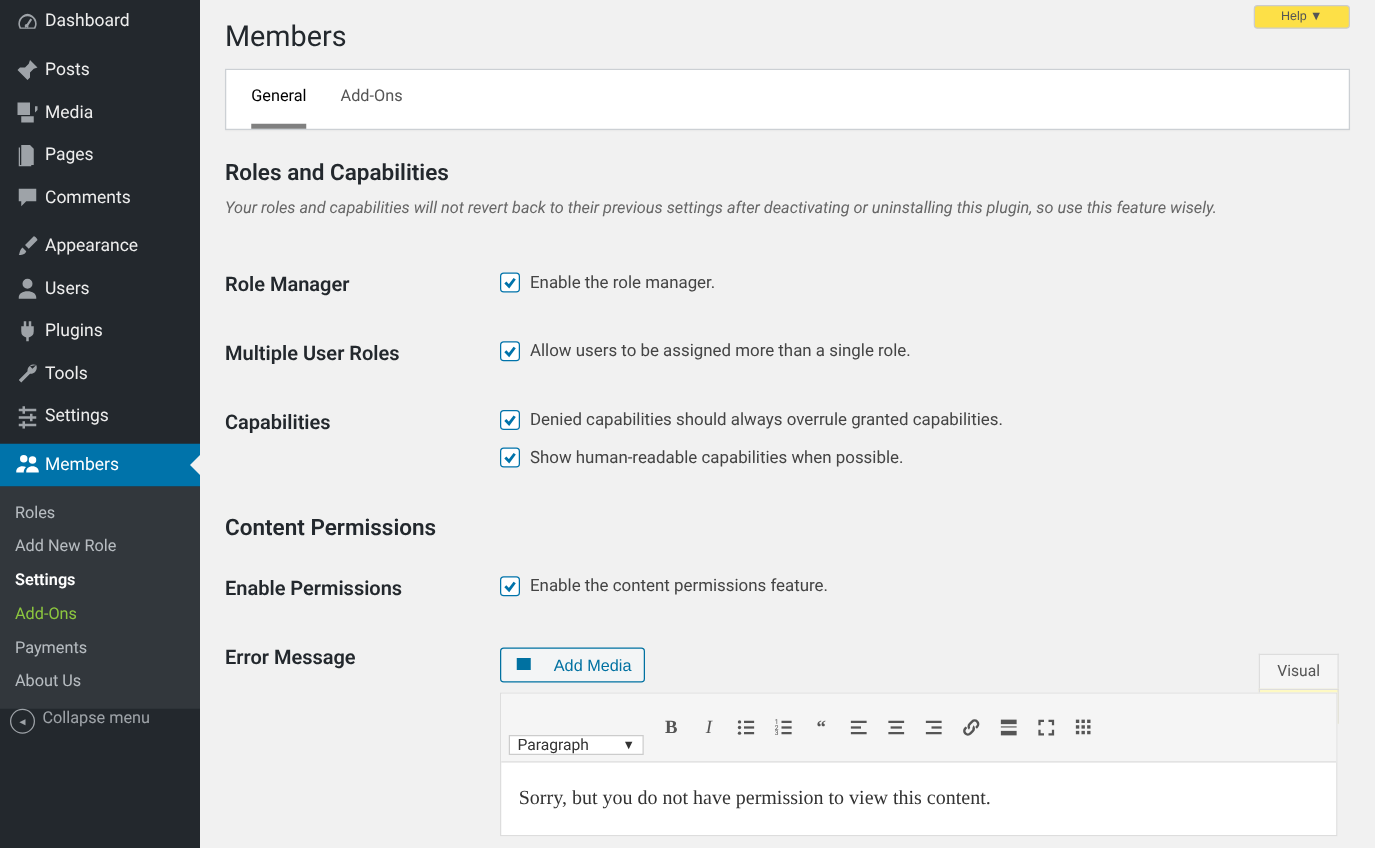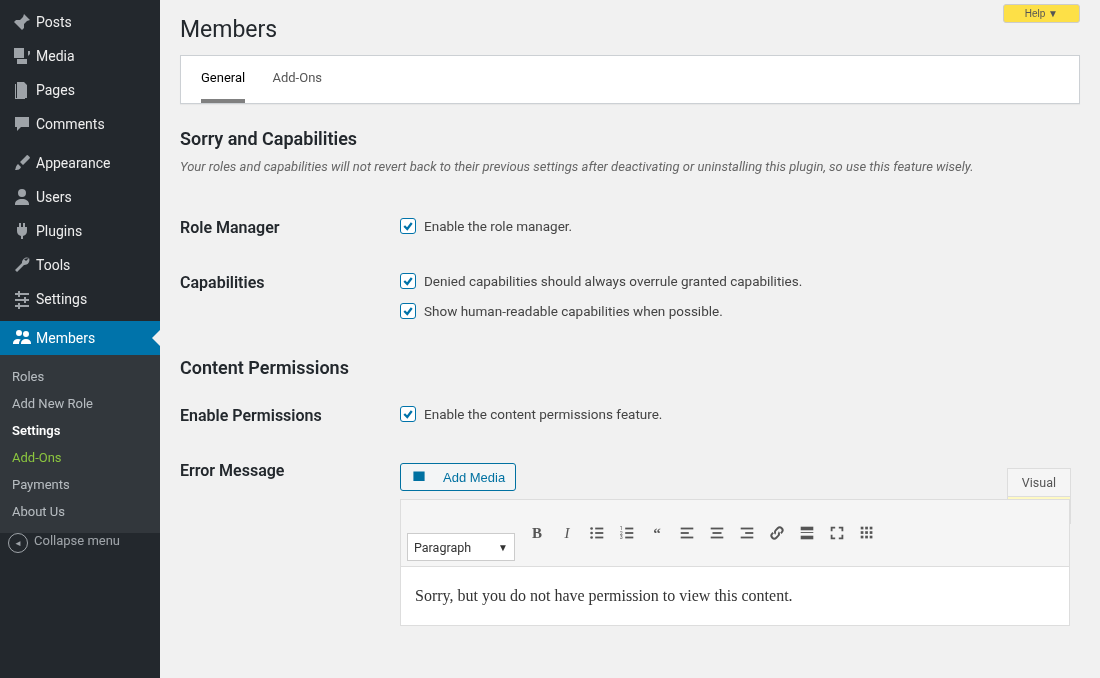--- a/index.html
+++ b/index.html
@@ -52,32 +52,40 @@
   .editor-wrap { margin-top:2px; }
   .add-media-btn { display:inline-flex; align-items:center; gap:16px; border:1px solid #0071a1; color:#0071a1; background:#f3f5f6; border-radius:3px; padding:5px 10px; font-size:13px; cursor:pointer; margin-bottom:8px;}
   .add-media-btn svg { width:16px; height:16px; fill:#0071a1; }
 
   .editor-box { border:1px solid #ddd; background:#fff; position:relative; }
   .editor-tabs { position:absolute; right:-1px; top:-31px; display:flex;flex-direction:column; }
   .editor-tab { border:1px solid #ddd; border-bottom:none; background:#fef9c3; padding:6px 14px; font-size:12.5px; color:#555; cursor:pointer; margin-left:-1px;}
   .editor-tab.active { background:#f5f5f5; }
 
   .editor-toolbar { background:#f5f5f5; border-bottom:1px solid #ddd; padding:5px 6px; display:flex; align-items:center; gap:2px;}
-  .para-select { border:1px solid #ccc; background:#fff; height:28px; width:108px; padding:0 6px; display:flex; align-items:center; justify-content:space-between; font-size:12.5px; color:#333; margin-right:6px; cursor:pointer;margin-top:28px;}
+  .para-select { border:1px solid #ccc; background:#fff; height:16px; width:108px; padding:0 6px; display:flex; align-items:center; justify-content:space-between; font-size:12.5px; color:#333; margin-right:6px; cursor:pointer;margin-top:28px;}
   .tb-btn { width:28px; height:28px; display:flex; align-items:center; justify-content:center; color:#555; cursor:pointer; border-radius:2px;}
   .tb-btn svg { width:18px; height:18px; fill:#555; }
   .tb-btn .ch { font-family: Georgia, serif; font-size:15px; }
 
   .editor-content { padding: 20px 14px; font-family: Georgia, serif; font-size:16px; color:#333; min-height: 46px; }
 </style>
 </head>
 <body>
 
 <div id="adminmenu">
 
+  <div class="menu-item">
+    <span class="icon-wrap">
+        <svg viewBox="0 0 20 20">
+          <path d="M3.76 16h12.48A7.99 7.99 0 0 0 10 4a8 8 0 0 0-6.24 12zM10 6a6 6 0 0 1 5.2 9H4.8A6 6 0 0 1 10 6zm-.7 6.3 3-4.6 1.4 1-3 4.6a1.5 1.5 0 1 1-1.4-1z"></path>
+        </svg>
+      </span>
+    <span class="label">Dashboard</span>
+  </div>
 
   <div class="menu-sep"></div>
 
   <div class="menu-item">
     <span class="icon-wrap">
         <svg viewBox="0 0 20 20">
           <path d="m12 2 6 6-3 1-3 3v4l-2 2-4-4-4 4 4-4-4-4 2-2h4l3-3z"></path>
         </svg>
       </span>
     <span class="label">Posts</span>
@@ -186,35 +194,48 @@
 <div id="main">
 
   <button id="help-btn">Help ▼</button>
   <h1 id="page-title">Members</h1>
 
   <div class="nav-tab-wrapper">
     <span class="nav-tab active">General</span>
     <span class="nav-tab">Add-Ons</span>
   </div>
 
-  <h2 class="section">Sorry and Capabilities</h2>
+  <h2 class="section">Roles and Capabilities</h2>
   <p class="desc">Your roles and capabilities will not revert back to their previous settings after deactivating or uninstalling this plugin, so use this feature wisely.</p>
 
   <table class="form-table">
     <tbody>
         <tr>
       <th>Role Manager</th>
       <td>
         <div class="cb-row">
           <span class="cb">
                 <svg viewBox="0 0 16 16">
                   <polyline points="3 8 7 12 13 4"></polyline>
                 </svg>
               </span>
           <span class="cb-label">Enable the role manager.</span>
+        </div>
+      </td>
+    </tr>
+    <tr>
+      <th>Multiple User Roles</th>
+      <td>
+        <div class="cb-row">
+          <span class="cb">
+                <svg viewBox="0 0 16 16">
+                  <polyline points="3 8 7 12 13 4"></polyline>
+                </svg>
+              </span>
+          <span class="cb-label">Allow users to be assigned more than a single role.</span>
         </div>
       </td>
     </tr>
     <tr>
       <th>Capabilities</th>
       <td>
         <div class="cb-row">
           <span class="cb">
                 <svg viewBox="0 0 16 16">
                   <polyline points="3 8 7 12 13 4"></polyline>

